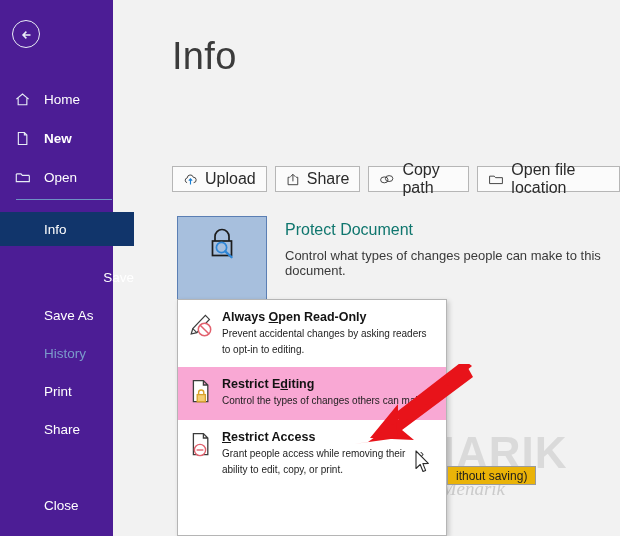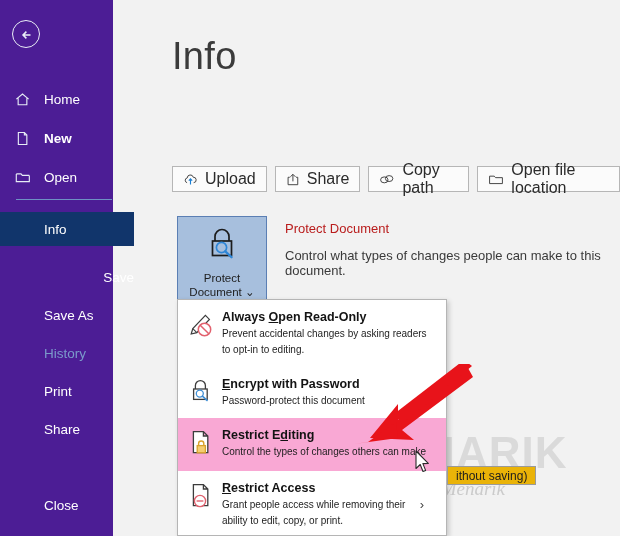--- a/index.html
+++ b/index.html
@@ -116,22 +116,22 @@
     font-size: 11.5px;
     color: #1d1d1d;
     text-align: center;
     line-height: 14px;
     margin-top: 5px;
   }
 
   #protect-heading {
     position: absolute;
     left: 285px; top: 221px;
-    font-size: 13px;
-    color: #b91c1c;
+    font-size: 16px;
+    color: #0f766e;
   }
   #protect-desc {
     position: absolute;
     left: 285px; top: 248px;
     font-size: 13px;
     color: #3a3a3a;
   }
 
   
   .bg-text {
@@ -376,25 +376,20 @@
 
 <div id="protect-button">
   <span class="big-icon">
     <svg width="40" height="36" viewBox="0 0 40 36">
       <path d="M13 15 V10.5 A7 7 0 0 1 27 10.5 V15" fill="none" stroke="#1c1c1c" stroke-width="1.7"></path>
       <rect x="10.5" y="15" width="19" height="14.5" fill="none" stroke="#1c1c1c" stroke-width="1.7"></rect>
       <circle cx="19.5" cy="21.5" r="5.1" fill="none" stroke="#2f86d6" stroke-width="1.7"></circle>
       <path d="M23.3 25.3 L29.5 31.2" stroke="#2f86d6" stroke-width="2.3" stroke-linecap="round" fill="none"></path>
     </svg>
   </span>
-  <div class="btn-label">
-    <span>Protect</span><br>
-    <span>Document</span>
-    <span>⌄</span>
-  </div>
 </div>
 
 <div id="protect-heading">Protect Document</div>
 <div id="protect-desc">Control what types of changes people can make to this document.</div>
 
 <div class="bg-text" id="inspect-line-1">are that it contains:</div>
 <div class="bg-text" id="inspect-line-2">thor's name</div>
 
 <div id="watermark">
   <span id="watermark-logo">
@@ -420,34 +415,20 @@
         <circle cx="16.5" cy="19.5" r="6.2" fill="#ffffff" stroke="#e2616e" stroke-width="1.5"></circle>
         <path d="M12.2 15.2 L20.8 23.8" stroke="#e2616e" stroke-width="1.5"></path>
       </svg>
     </span>
     <div class="menu-text">
       <div class="menu-title"><span>Always </span><u>O</u><span>pen Read-Only</span></div>
       <div class="menu-desc">Prevent accidental changes by asking readers to opt-in to editing.</div>
     </div>
   </div>
 
-  <div class="menu-item">
-    <span class="menu-icon">
-      <svg width="28" height="28" viewBox="0 0 28 28">
-        <path d="M7.4 12 V8.6 A5 5 0 0 1 17.4 8.6 V12" fill="none" stroke="#3c3c3c" stroke-width="1.3"></path>
-        <rect x="5.6" y="12" width="13.6" height="10.4" fill="none" stroke="#3c3c3c" stroke-width="1.3"></rect>
-        <circle cx="11.8" cy="16.6" r="3.5" fill="none" stroke="#3f8fd6" stroke-width="1.3"></circle>
-        <path d="M14.4 19.2 L19 23.4" stroke="#3f8fd6" stroke-width="1.7" stroke-linecap="round"></path>
-      </svg>
-    </span>
-    <div class="menu-text">
-      <div class="menu-title"><span></span><u>E</u><span>ncrypt with Password</span></div>
-      <div class="menu-desc">Password-protect this document</div>
-    </div>
-  </div>
 
   <div class="menu-item highlighted">
     <span class="menu-icon">
       <svg width="28" height="30" viewBox="0 0 28 30">
         <path d="M5.4 3.6 H15.4 L19.8 8 V24.6 H5.4 Z M15.4 3.6 V8 H19.8" fill="#ffffff" stroke="#3c3c3c" stroke-width="1.3"></path>
         <path d="M10.6 17.6 V15.6 A2.6 2.6 0 0 1 15.8 15.6 V17.6" fill="none" stroke="#d9a22c" stroke-width="1.4"></path>
         <rect x="9.2" y="17.6" width="8.2" height="7.2" fill="#f4cd72" stroke="#d9a22c" stroke-width="1.3"></rect>
       </svg>
     </span>
     <div class="menu-text">

